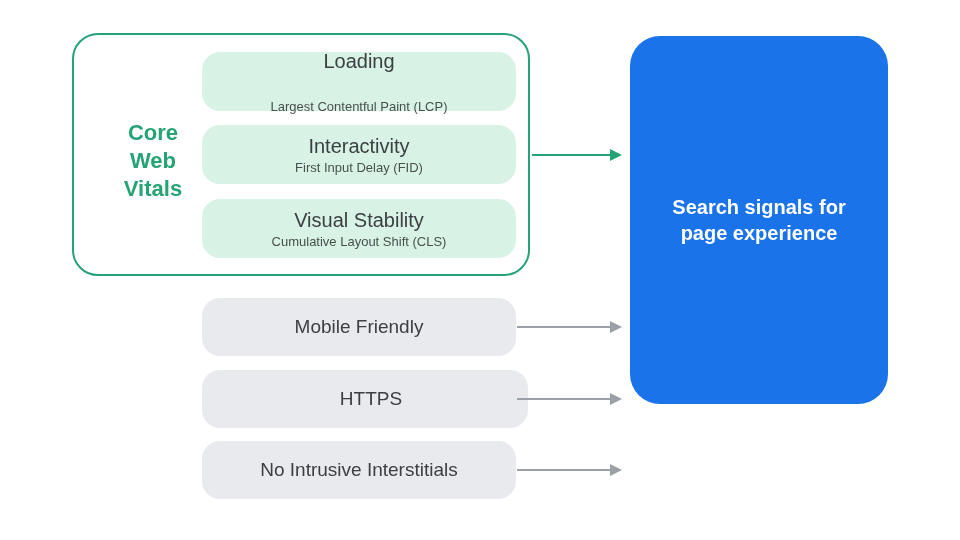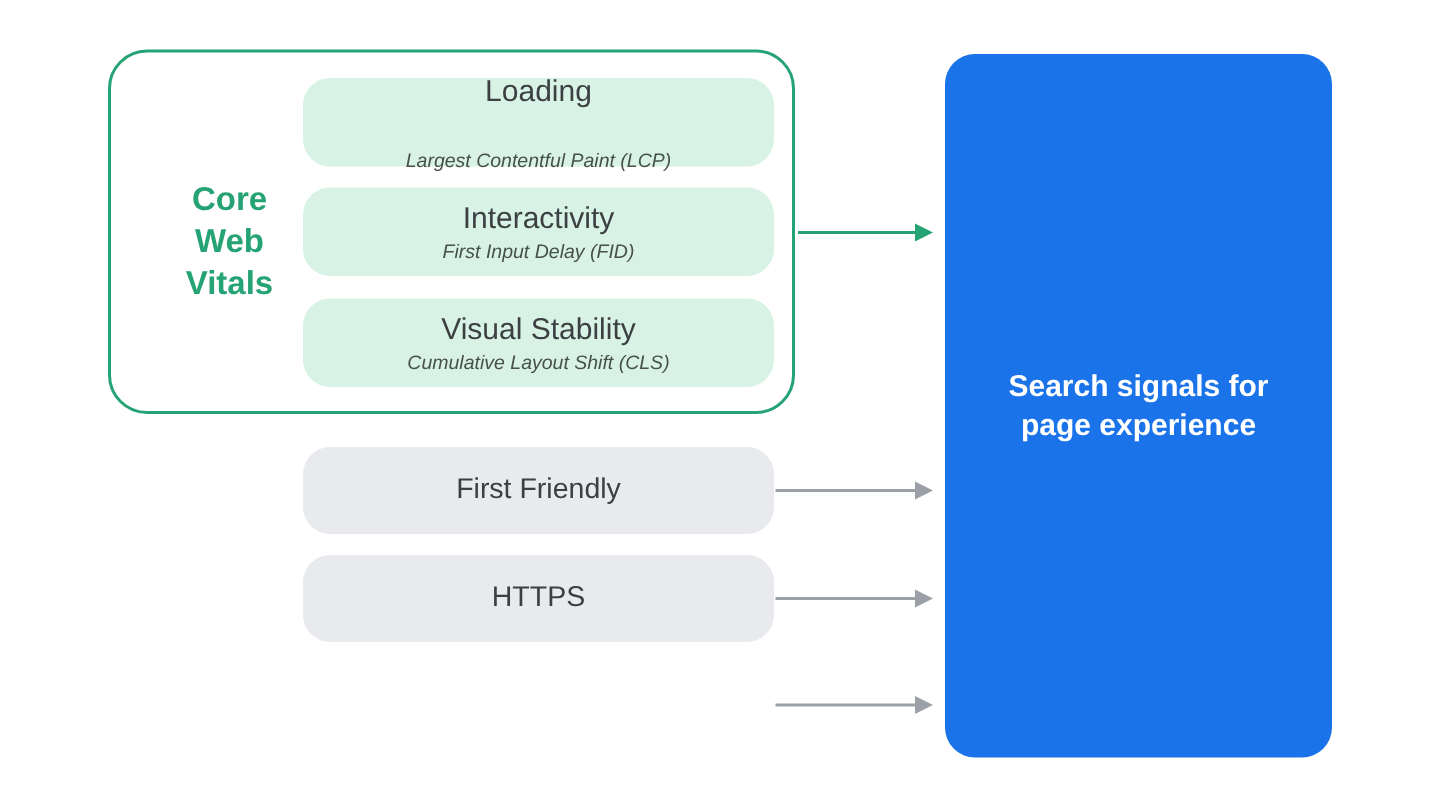--- a/index.html
+++ b/index.html
@@ -20,52 +20,52 @@
   .metric-card{
     position:absolute;left:128px;width:314px;height:59px;
     background:#d8f3e6;border-radius:18px;
     display:flex;flex-direction:column;align-items:center;justify-content:center;
     text-align:center;
   }
   .metric-card.m0{top:17px;gap:24px;}
   .metric-card.m1{top:90px;}
   .metric-card.m2{top:164px;}
   .metric-title{font-size:20px;line-height:24px;color:#3c4043;}
-  .metric-subtitle{font-size:13px;line-height:17px;color:#47504b;margin-top:1px;font-style:italic;}
+  .metric-subtitle{font-size:13px;line-height:17px;color:#47504b;margin-top:1px;}
 
   
   .signal-card{
     position:absolute;left:202px;width:314px;height:58px;
     background:#e8eaed;border-radius:18px;
     display:flex;align-items:center;justify-content:center;text-align:center;
   }
   .signal-card.s0{top:298px;}
-  .signal-card.s1{top:370px;}
+  .signal-card.s1{top:370px;padding-left:12px;}
   .signal-card.s2{top:441px;}
   .signal-label{font-size:19px;color:#3c4043;}
 
   
   .arrow{position:absolute;}
   .arrow .shaft{position:absolute;left:0;top:5px;height:2px;}
   .arrow .head{position:absolute;right:0;top:0;width:0;height:0;
     border-top:6px solid transparent;border-bottom:6px solid transparent;}
   .arrow-green .shaft{background:#26a375;}
   .arrow-green .head{border-left:12px solid #26a375;}
   .arrow-gray .shaft{background:#9aa0a6;}
   .arrow-gray .head{border-left:12px solid #9aa0a6;}
   .arrow.a-cwv{left:532px;top:149px;width:90px;height:12px;}
   .arrow.a0{left:517px;top:321px;width:105px;height:12px;}
   .arrow.a1{left:517px;top:393px;width:105px;height:12px;}
   .arrow.a2{left:517px;top:464px;width:105px;height:12px;}
   .arrow .shaft{width:calc(100% - 10px);}
 
   
   .result-box{
-    position:absolute;left:630px;top:36px;width:258px;height:469px;
-    background:#1a73e8;border-radius:20px;
+    position:absolute;left:630px;top:36px;width:258px;height:368px;
+    background:#1a73e8;border-radius:30px;
     display:flex;align-items:center;justify-content:center;
   }
   .result-label{
     width:180px;text-align:center;color:#ffffff;
     font-size:20px;font-weight:bold;line-height:26px;
   }
 </style>
 </head>
 <body>
 
@@ -89,35 +89,38 @@
       <div class="metric-subtitle">First Input Delay (FID)</div>
     </div>
   </div>
 
   <div class="arrow arrow-green a-cwv">
     <div class="shaft"></div>
     <div class="head"></div>
   </div>
 
   <div class="signal-card s0">
-    <div class="signal-label">First Friendly</div>
+    <div class="signal-label">Mobile Friendly</div>
   </div>
   <div class="arrow arrow-gray a0">
     <div class="shaft"></div>
     <div class="head"></div>
   </div>
 
   <div class="signal-card s1">
     <div class="signal-label">HTTPS</div>
   </div>
   <div class="arrow arrow-gray a1">
     <div class="shaft"></div>
     <div class="head"></div>
   </div>
 
+  <div class="signal-card s2">
+    <div class="signal-label">No Intrusive Interstitials</div>
+  </div>
   <div class="arrow arrow-gray a2">
     <div class="shaft"></div>
     <div class="head"></div>
   </div>
 
   <div class="result-box">
     <div class="result-label">Search signals for page experience</div>
   </div>
 
 </div>

